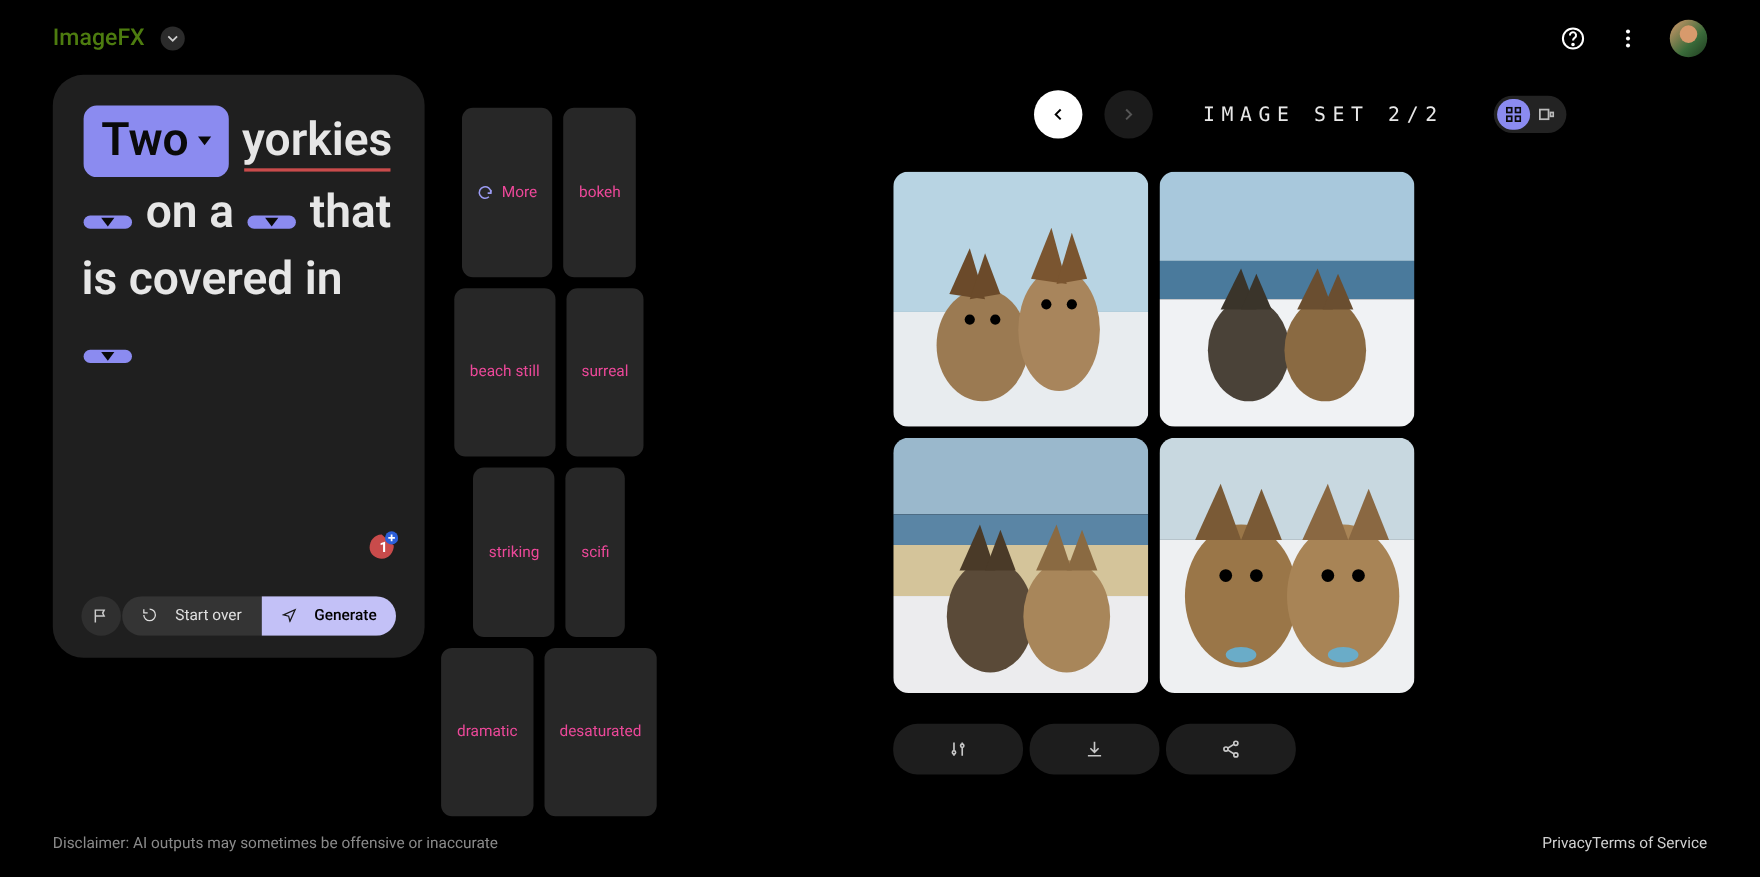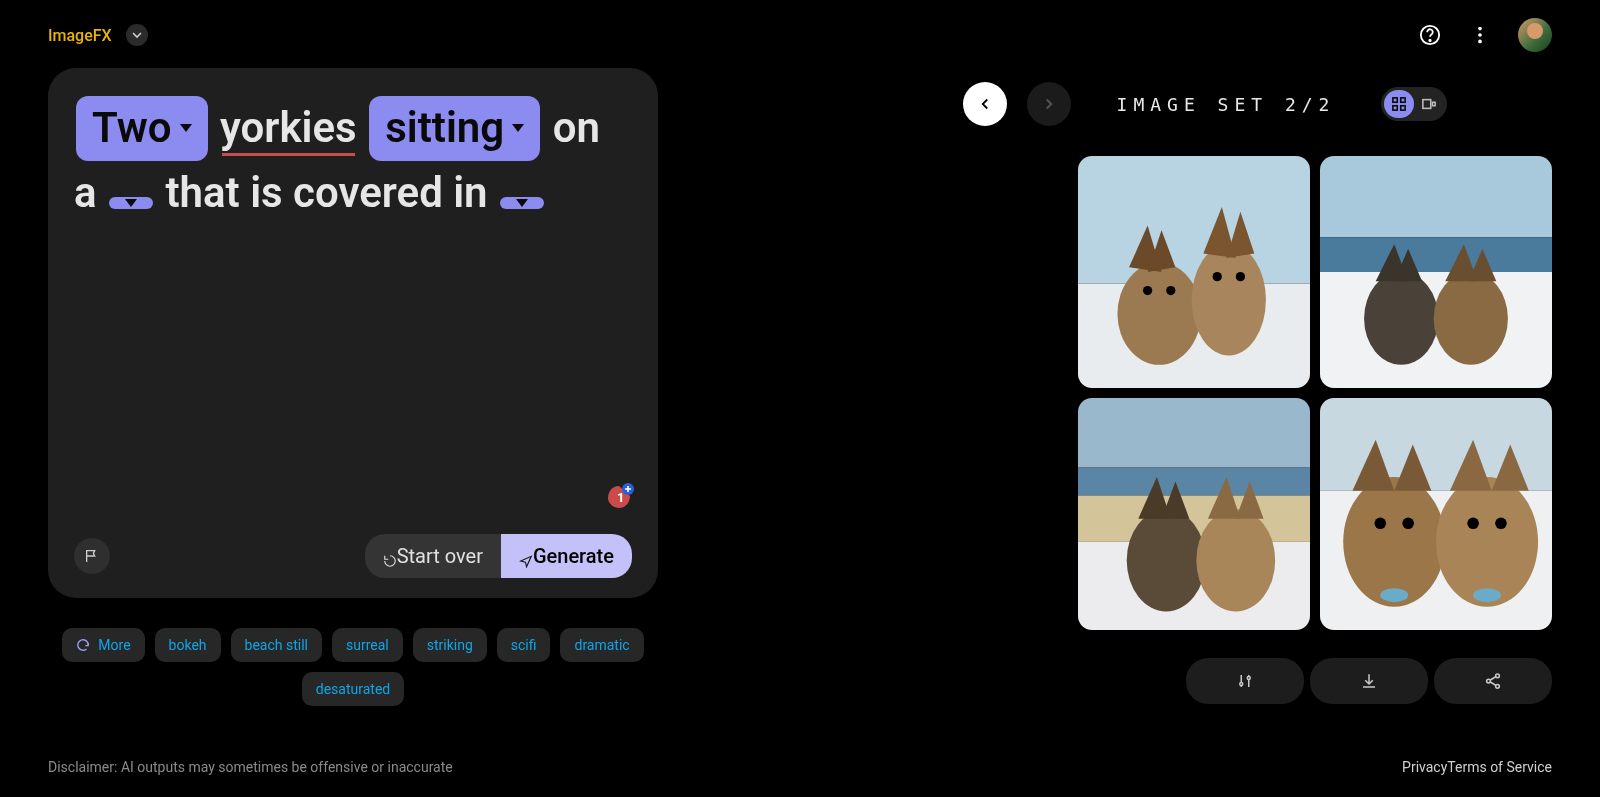--- a/index.html
+++ b/index.html
@@ -1,44 +1,44 @@
 <!DOCTYPE html>
 <html><head>
 <meta charset="utf-8">
 <style>
   *{box-sizing:border-box;margin:0;padding:0;font-family:-apple-system,BlinkMacSystemFont,"Segoe UI",Roboto,sans-serif}
   body{background:#000;color:#fff;width:1600px;height:797px;overflow:hidden;position:relative}
   .topbar{display:flex;align-items:center;justify-content:space-between;padding:18px 48px 10px 48px}
   .brand-wrap{display:flex;align-items:center;gap:14px}
-  .brand{font-size:16px;font-weight:500;color:#eab308}
+  .brand{font-size:21px;font-weight:500;color:#4d7c0f}
   .brand-dd{width:22px;height:22px;border-radius:50%;background:#2b2b2b;display:flex;align-items:center;justify-content:center;color:#ccc;cursor:pointer}
   .top-actions{display:flex;align-items:center;gap:26px}
   .icon-btn{width:24px;height:24px;display:flex;align-items:center;justify-content:center;cursor:pointer;color:#fff}
   .avatar{width:34px;height:34px;border-radius:50%;background:linear-gradient(135deg,#d89a6c 0%,#3a6b3a 60%,#1e3a1e 100%);cursor:pointer;position:relative;overflow:hidden}
   .avatar::after{content:"";position:absolute;top:5px;left:9px;width:16px;height:16px;border-radius:50%;background:#d89a6c}
   .main{display:flex;padding:6px 48px 0 48px;gap:200px;height:680px}
-  .left-col{width:610px;display:flex;flex-direction:column}
+  .left-col{width:564px;display:flex;}
   .prompt-card{background:#1f1f1f;border-radius:28px;padding:26px 26px 20px 26px;height:530px;position:relative;display:flex;flex-direction:column}
   .prompt-text{font-size:42px;font-weight:600;line-height:1.45;color:#e6e6e6;flex:1}
   .chip{display:inline-flex;align-items:center;gap:8px;background:#8b8bf0;color:#0a0a0a;border-radius:12px;padding:2px 16px;margin:2px 2px;cursor:pointer;font-weight:600}
   .chip .caret{width:0;height:0;border-left:6px solid transparent;border-right:6px solid transparent;border-top:8px solid #0a0a0a}
   .plain{color:#e6e6e6}
   .underlined{position:relative}
   .underlined::after{content:"";position:absolute;left:2px;right:2px;bottom:-4px;height:3px;background:#c94b4b}
   .badge{position:absolute;right:24px;bottom:86px;width:30px;height:30px}
   .prompt-actions{display:flex;align-items:center;justify-content:space-between;margin-top:auto}
   .flag-btn{width:36px;height:36px;border-radius:50%;background:#2f2f2f;display:flex;align-items:center;justify-content:center;cursor:pointer;color:#ccc}
   .action-pair{display:flex;border-radius:20px;overflow:hidden}
-  .btn{display:flex;align-items:flex-end;gap:0;padding:10px 18px;font-size:20px;cursor:pointer;border:none}
+  .btn{display:flex;align-items:flex-start;gap:16px;padding:10px 18px;font-size:14px;cursor:pointer;border:none}
   .btn-startover{background:#343434;color:#e0e0e0}
   .btn-generate{background:#c3c1f7;color:#000000;font-weight:500}
   .style-row{display:flex;flex-wrap:wrap;gap:10px;justify-content:center;margin-top:30px}
-  .style-chip{background:#272727;color:#0ea5e9;border-radius:10px;padding:9px 14px;font-size:14px;cursor:pointer;display:flex;align-items:center;gap:8px}
+  .style-chip{background:#272727;color:#ec4899;border-radius:10px;padding:9px 14px;font-size:14px;cursor:pointer;display:flex;align-items:center;gap:8px}
   .style-chip.more-chip .refresh{color:#9b9bf2}
-  .right-col{flex:1;display:flex;flex-direction:column;align-items:flex-end}
+  .right-col{flex:1;display:flex;flex-direction:column;align-items:flex-start}
   .set-header{display:flex;align-items:center;gap:20px;width:100%;justify-content:center;margin-top:14px}
   .nav-btn{width:44px;height:44px;border-radius:50%;display:flex;align-items:center;justify-content:center;cursor:pointer}
   .nav-back{background:#fff;color:#000}
   .nav-fwd{background:#1b1b1b;color:#555}
   .set-label{font-family:ui-monospace,Menlo,monospace;letter-spacing:6px;font-size:18px;color:#e8e8e8;margin:0 26px}
   .view-toggle{display:flex;background:#232323;border-radius:18px;padding:3px}
   .vt-btn{width:30px;height:28px;border-radius:14px;display:flex;align-items:center;justify-content:center;cursor:pointer;color:#bbb}
   .vt-btn.active{background:#8b8bf0;color:#0a0a0a}
   .grid{display:grid;grid-template-columns:232px 232px;grid-template-rows:232px 232px;gap:10px;margin-top:30px}
   .thumb{border-radius:14px;overflow:hidden;position:relative;cursor:pointer}
@@ -83,21 +83,20 @@
 <div class="main">
   <div class="left-col">
     <div class="prompt-card">
       <div class="prompt-text">
         <span class="chip">
             <span>Two</span>
             <span class="caret"></span>
           </span>
         <span class="plain underlined">yorkies</span>
         <span class="chip">
-            <span>sitting</span>
             <span class="caret"></span>
           </span>
         <span class="plain">on a</span>
         <span class="chip">
             <span class="caret"></span>
           </span>
         <span class="plain">that is covered in</span>
         <span class="chip">
             <span class="caret"></span>
           </span>

